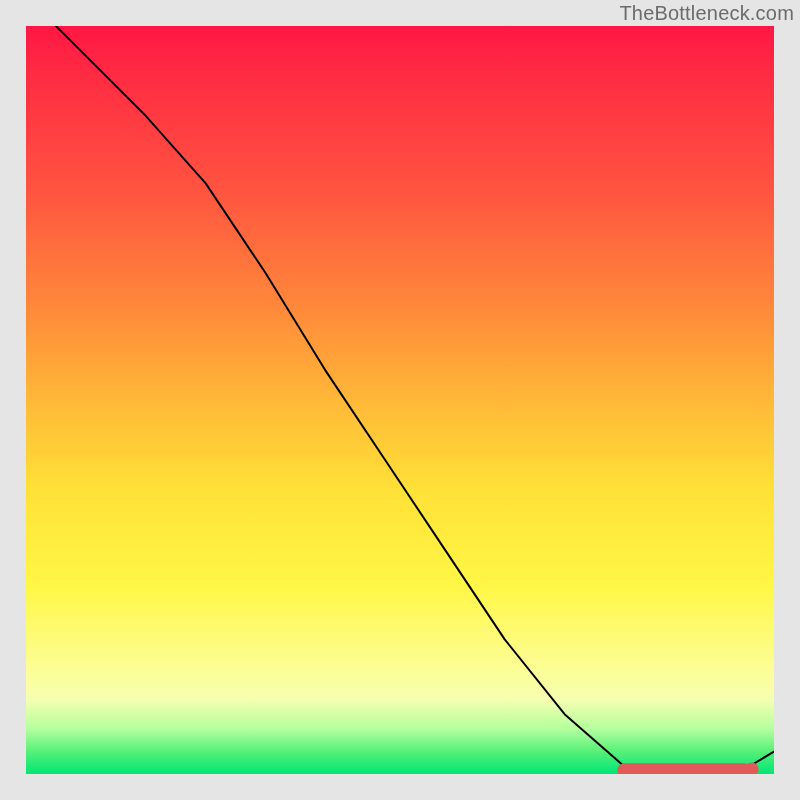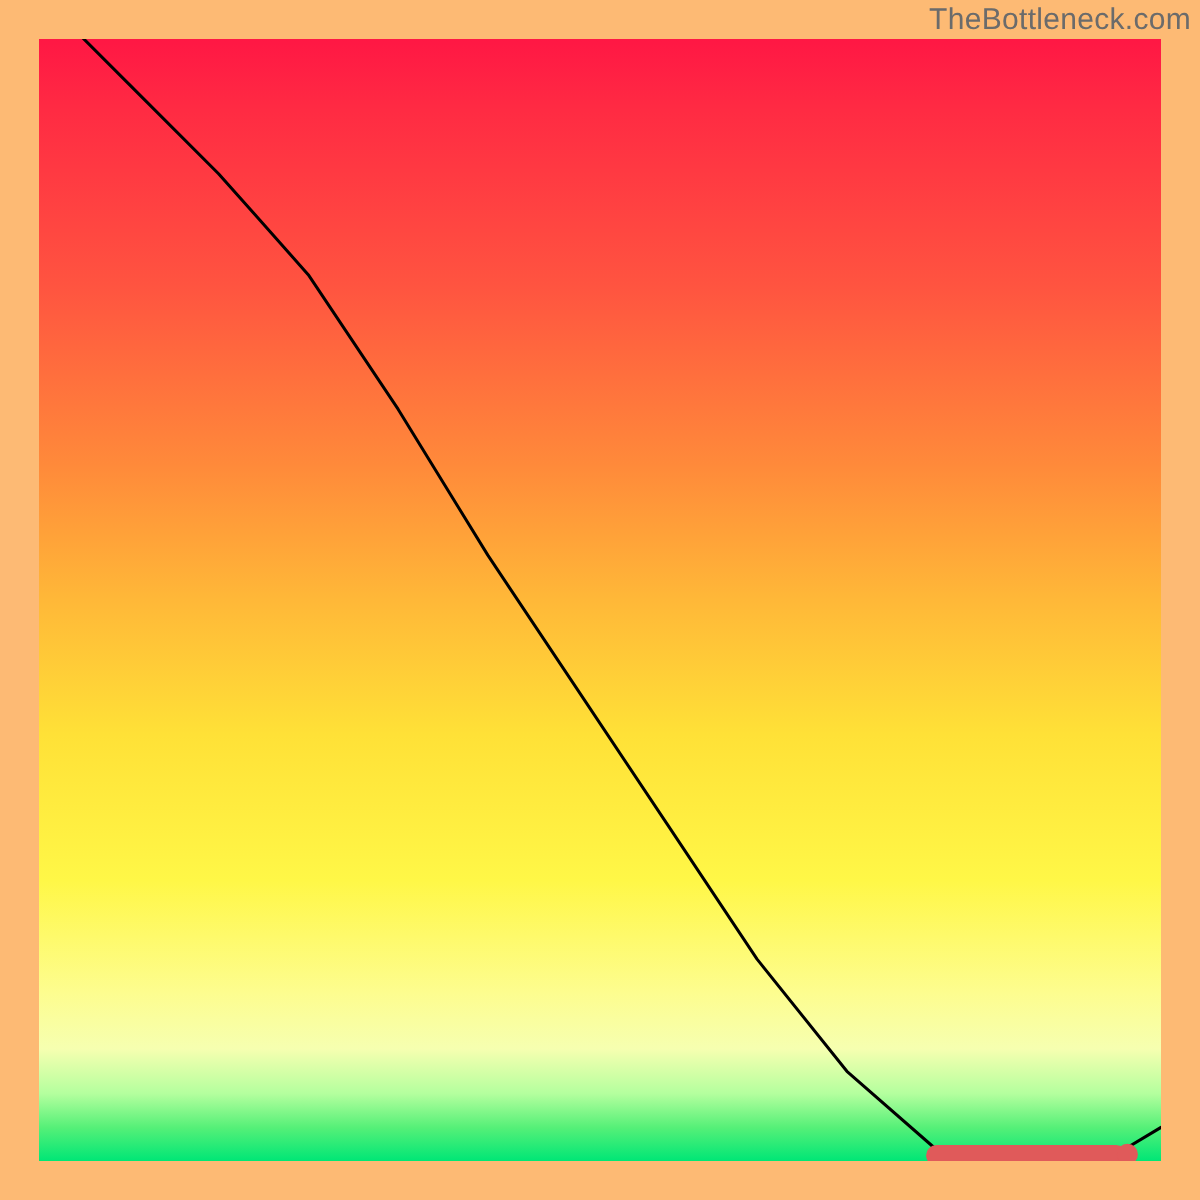--- a/index.html
+++ b/index.html
@@ -8,21 +8,21 @@
     width: 800px;
     height: 800px;
     overflow: hidden;
     background: #000;
     font-family: Arial, Helvetica, sans-serif;
   }
   .outer {
     position: relative;
     width: 800px;
     height: 800px;
-    background: #fdba74;
+    background: #e5e5e5;
   }
   .watermark {
     position: absolute;
     top: 2px;
     right: 6px;
     color: #6b6b6b;
     font-size: 20px;
     font-weight: 400;
     letter-spacing: 0.2px;
     z-index: 10;

